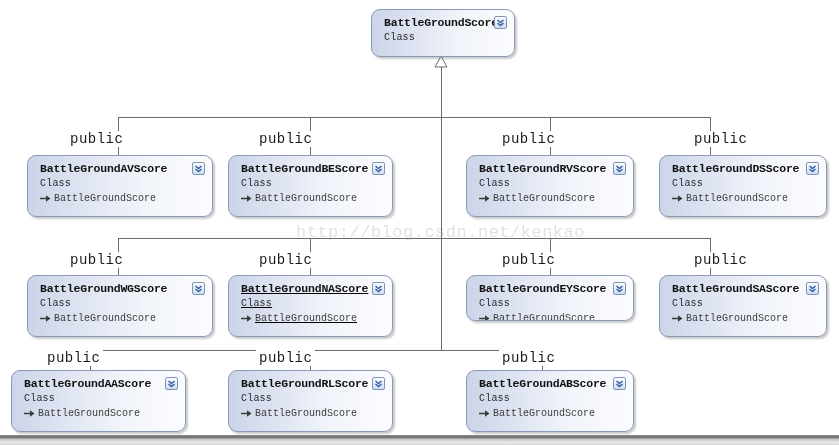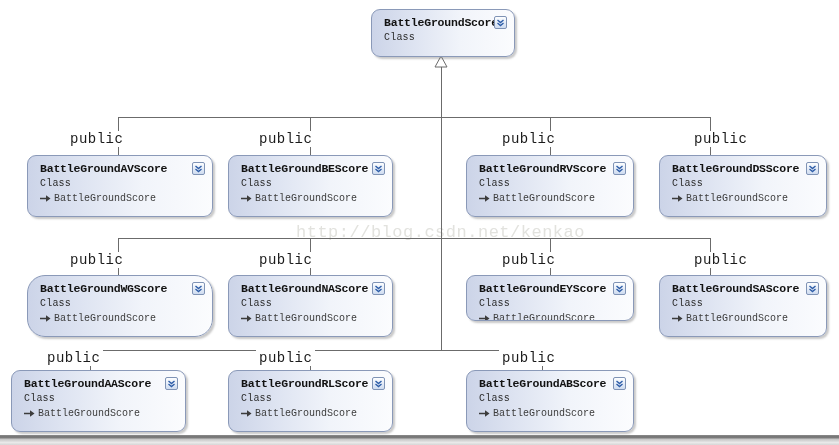--- a/index.html
+++ b/index.html
@@ -278,21 +278,21 @@
       </div>
       <div class="chevron">
         <svg width="9" height="9" viewBox="0 0 9 9">
             <polyline points="1.5,2 4.5,4.6 7.5,2" fill="none" stroke="#2f5ea8" stroke-width="1.4"></polyline>
             <polyline points="1.5,5 4.5,7.6 7.5,5" fill="none" stroke="#2f5ea8" stroke-width="1.4"></polyline>
           </svg>
       </div>
     </div>
   </div>
 
-  <div class="node" style="left:27px; top:275px; width:186px; height:62px;border-radius:18px;">
+  <div class="node" style="left:27px; top:275px; width:186px; height:62px;">
     <div class="node-inner">
       <div class="node-title">BattleGroundWGScore</div>
       <div class="node-stereotype">Class</div>
       <div class="node-base">
         <span class="base-arrow">
             <svg width="11" height="9" viewBox="0 0 11 9">
               <line x1="0" y1="4.5" x2="7" y2="4.5" stroke="#3c3c3c" stroke-width="1.3"></line>
               <polygon points="6,1.3 10.5,4.5 6,7.7" fill="#3c3c3c"></polygon>
             </svg>
           </span>
@@ -300,21 +300,21 @@
       </div>
       <div class="chevron">
         <svg width="9" height="9" viewBox="0 0 9 9">
             <polyline points="1.5,2 4.5,4.6 7.5,2" fill="none" stroke="#2f5ea8" stroke-width="1.4"></polyline>
             <polyline points="1.5,5 4.5,7.6 7.5,5" fill="none" stroke="#2f5ea8" stroke-width="1.4"></polyline>
           </svg>
       </div>
     </div>
   </div>
 
-  <div class="node" style="left:228px; top:275px; width:165px; height:62px;">
+  <div class="node" style="left:228px; top:275px; width:165px; height:62px;text-decoration:underline;">
     <div class="node-inner">
       <div class="node-title">BattleGroundNAScore</div>
       <div class="node-stereotype">Class</div>
       <div class="node-base">
         <span class="base-arrow">
             <svg width="11" height="9" viewBox="0 0 11 9">
               <line x1="0" y1="4.5" x2="7" y2="4.5" stroke="#3c3c3c" stroke-width="1.3"></line>
               <polygon points="6,1.3 10.5,4.5 6,7.7" fill="#3c3c3c"></polygon>
             </svg>
           </span>

